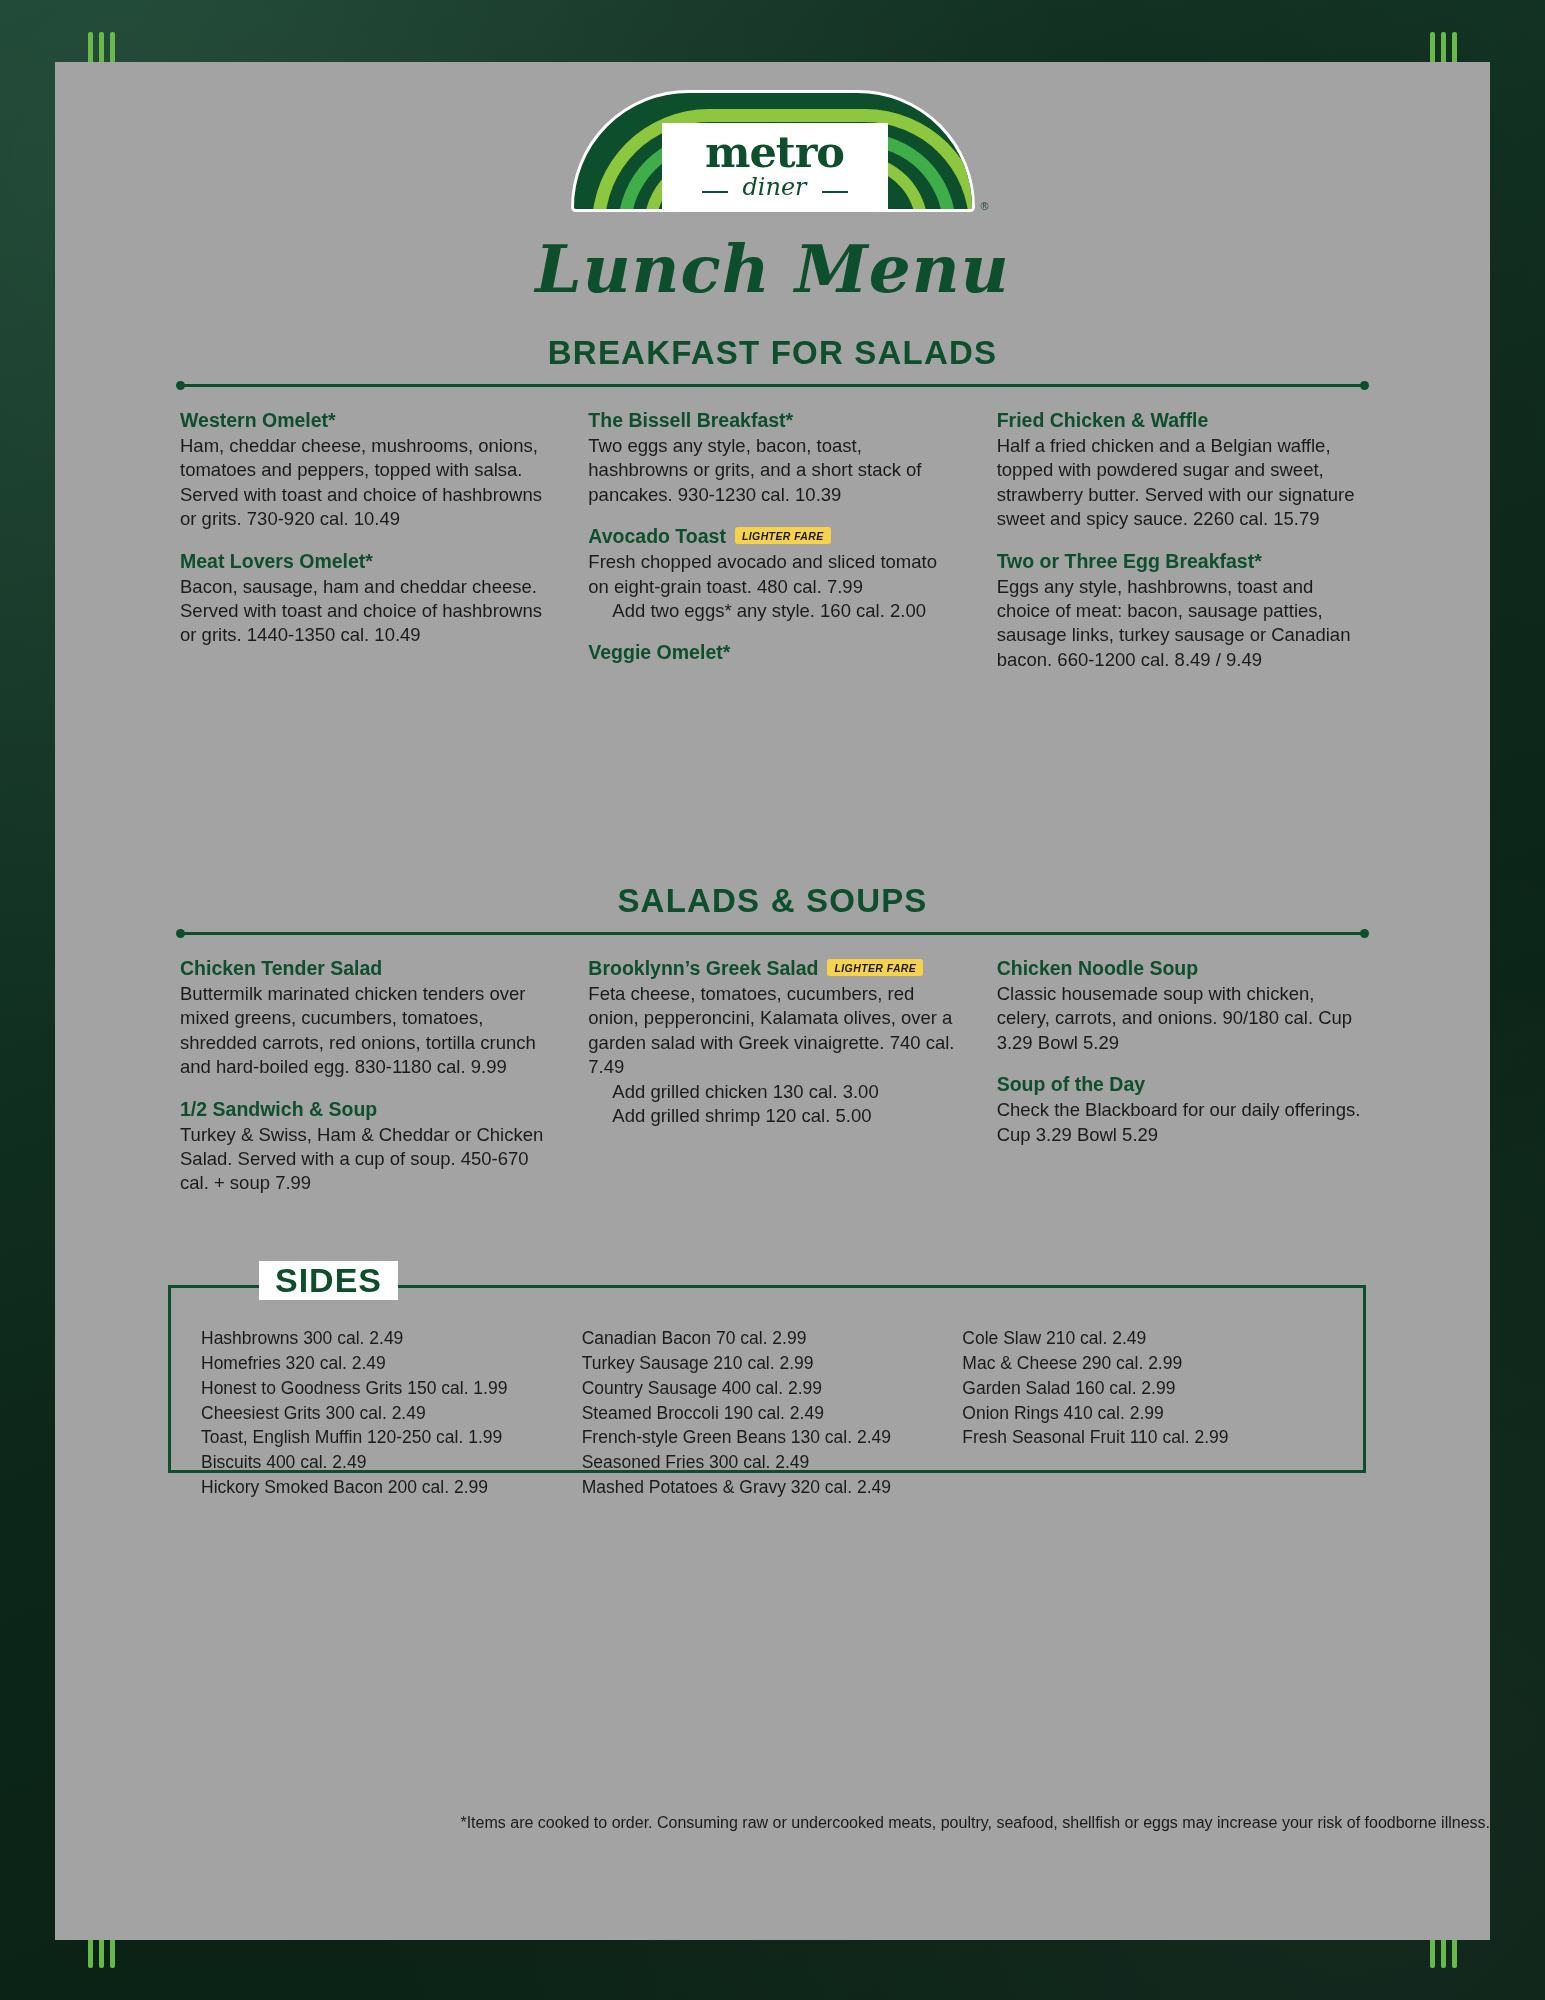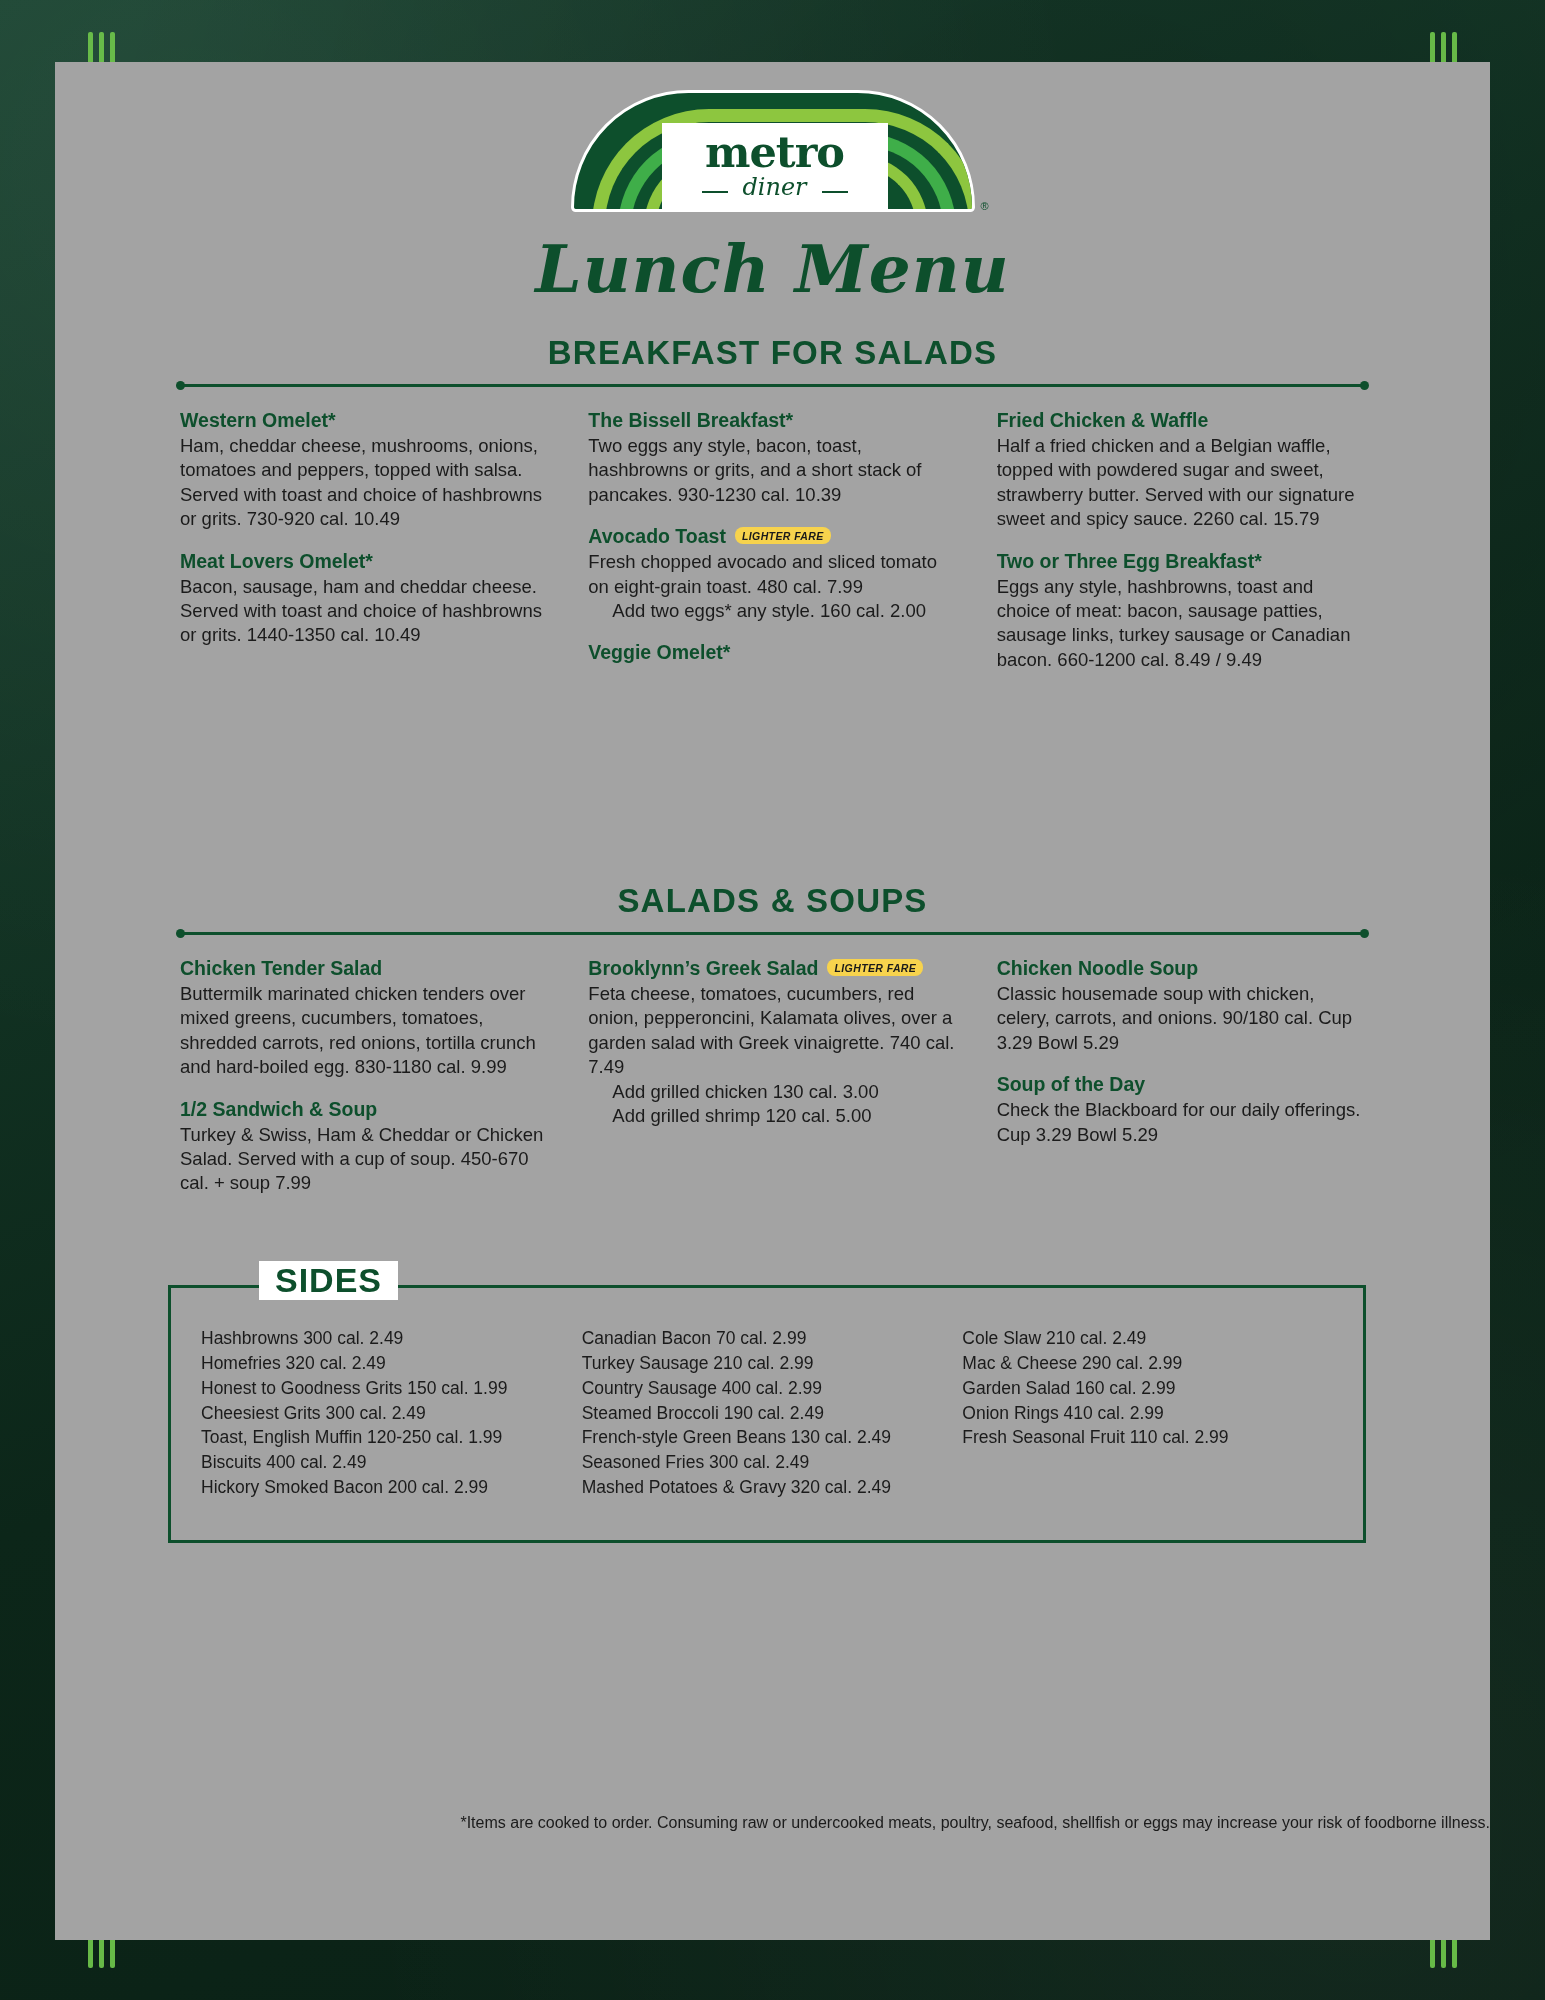--- a/index.html
+++ b/index.html
@@ -201,21 +201,21 @@
     display: inline-block;
     vertical-align: middle;
     margin-left: 9px;
     background: #f7d34d;
     color: #1a1a1a;
     font-size: 10.5px;
     font-weight: bold;
     font-style: italic;
     letter-spacing: 0.4px;
     padding: 3px 7px 2px;
-    border-radius: 8px;
+    border-radius: 3px;
     position: relative;
     top: -2px;
   }
   .item-desc {
     font-size: 18.5px;
     line-height: 1.32;
     color: #1b1b1b;
   }
   .sub-line {
     font-size: 18.5px;
@@ -430,21 +430,21 @@
             <div class="item-desc">Classic housemade soup with chicken, celery, carrots,  and onions. 90/180 cal.  Cup 3.29 Bowl 5.29</div>
           </div>
           <div class="item">
             <div class="item-name">Soup of the Day</div>
             <div class="item-desc">Check the Blackboard for our daily offerings. Cup 3.29 Bowl 5.29</div>
           </div>
         </div>
       </div>
     </div>
 
-    <div class="sides-box" style="left:113px; top:1223px; width:1198px; height:258px;">
+    <div class="sides-box" style="left:113px; top:1223px; width:1198px; height:188px;">
       <div class="sides-title">SIDES</div>
       <div class="sides-cols">
         <div class="sides-col">
           <div class="side-line">Hashbrowns  300 cal.  2.49</div>
           <div class="side-line">Homefries  320 cal.  2.49</div>
           <div class="side-line">Honest to Goodness Grits 150 cal.  1.99</div>
           <div class="side-line">Cheesiest Grits  300 cal.  2.49</div>
           <div class="side-line">Toast, English Muffin  120-250 cal.  1.99</div>
           <div class="side-line">Biscuits  400 cal.  2.49</div>
           <div class="side-line">Hickory Smoked Bacon  200 cal.  2.99</div>

